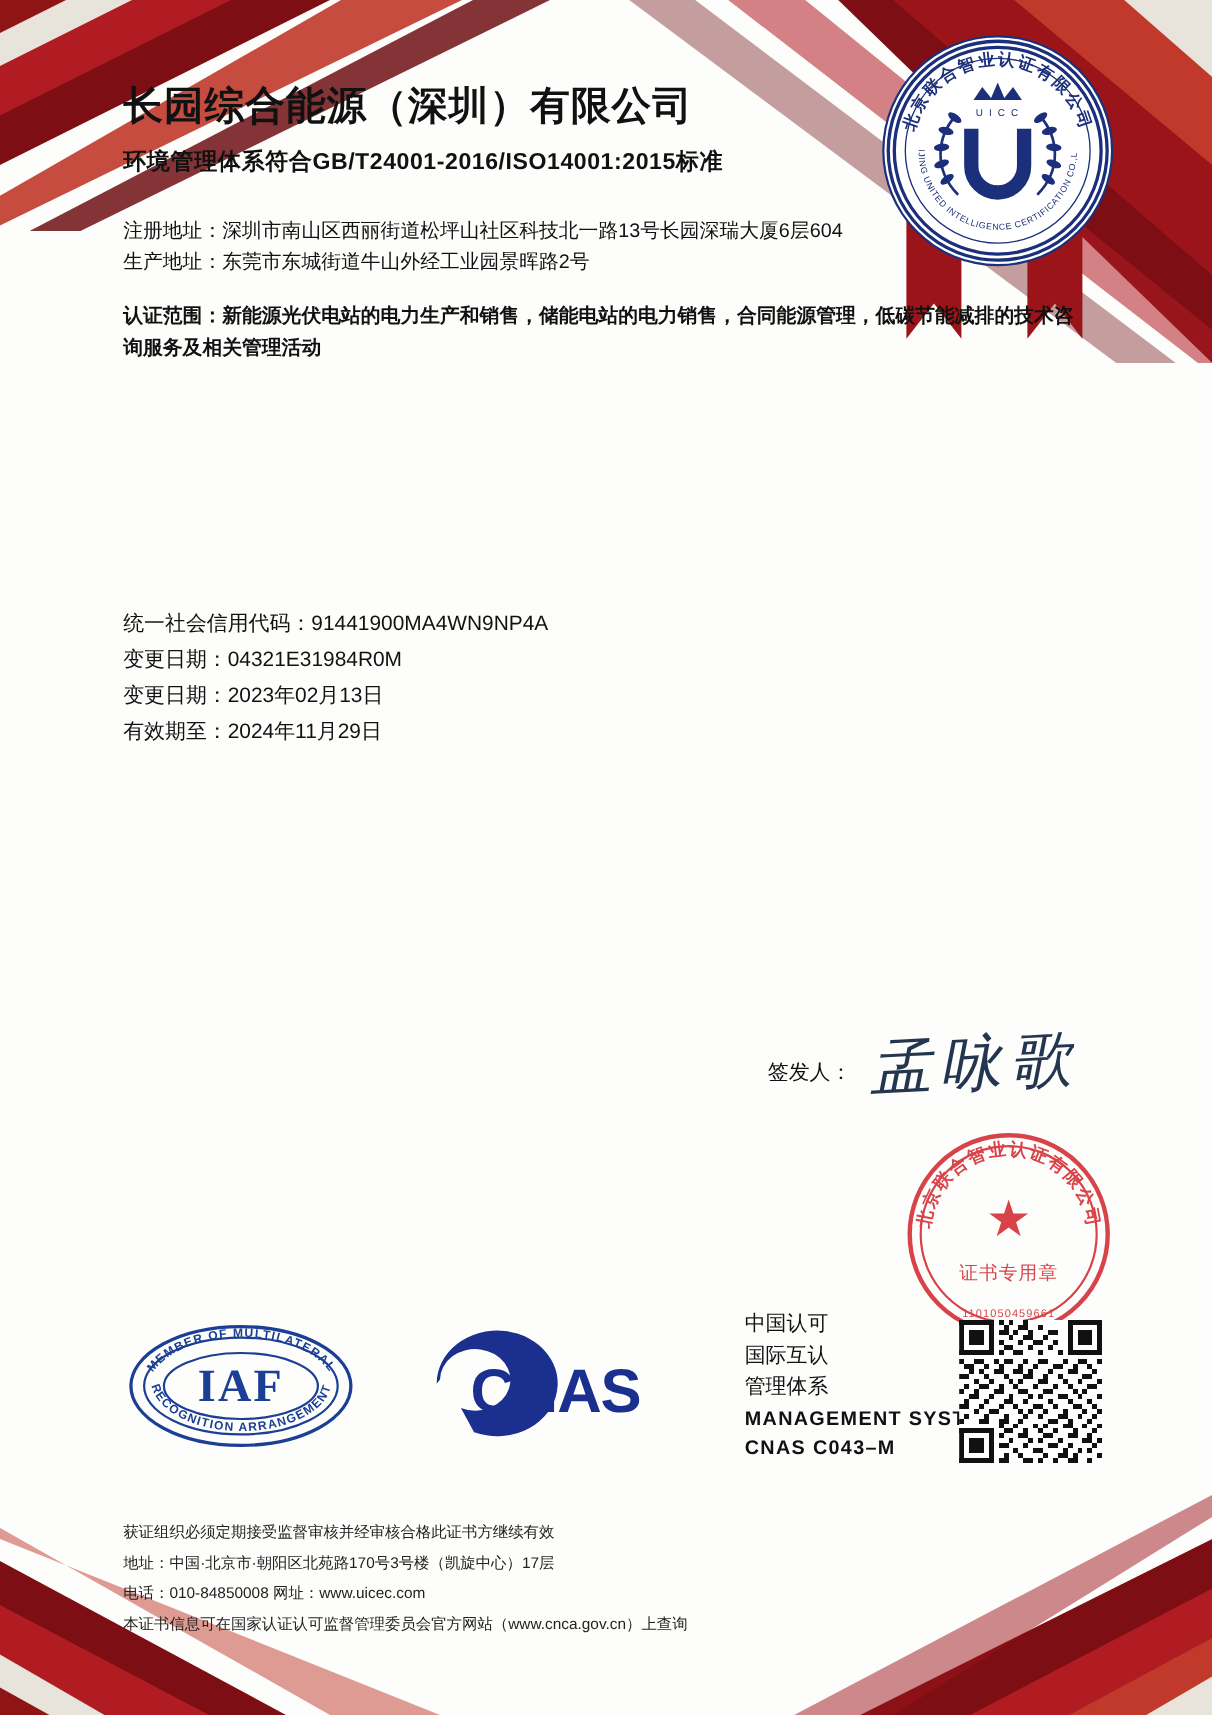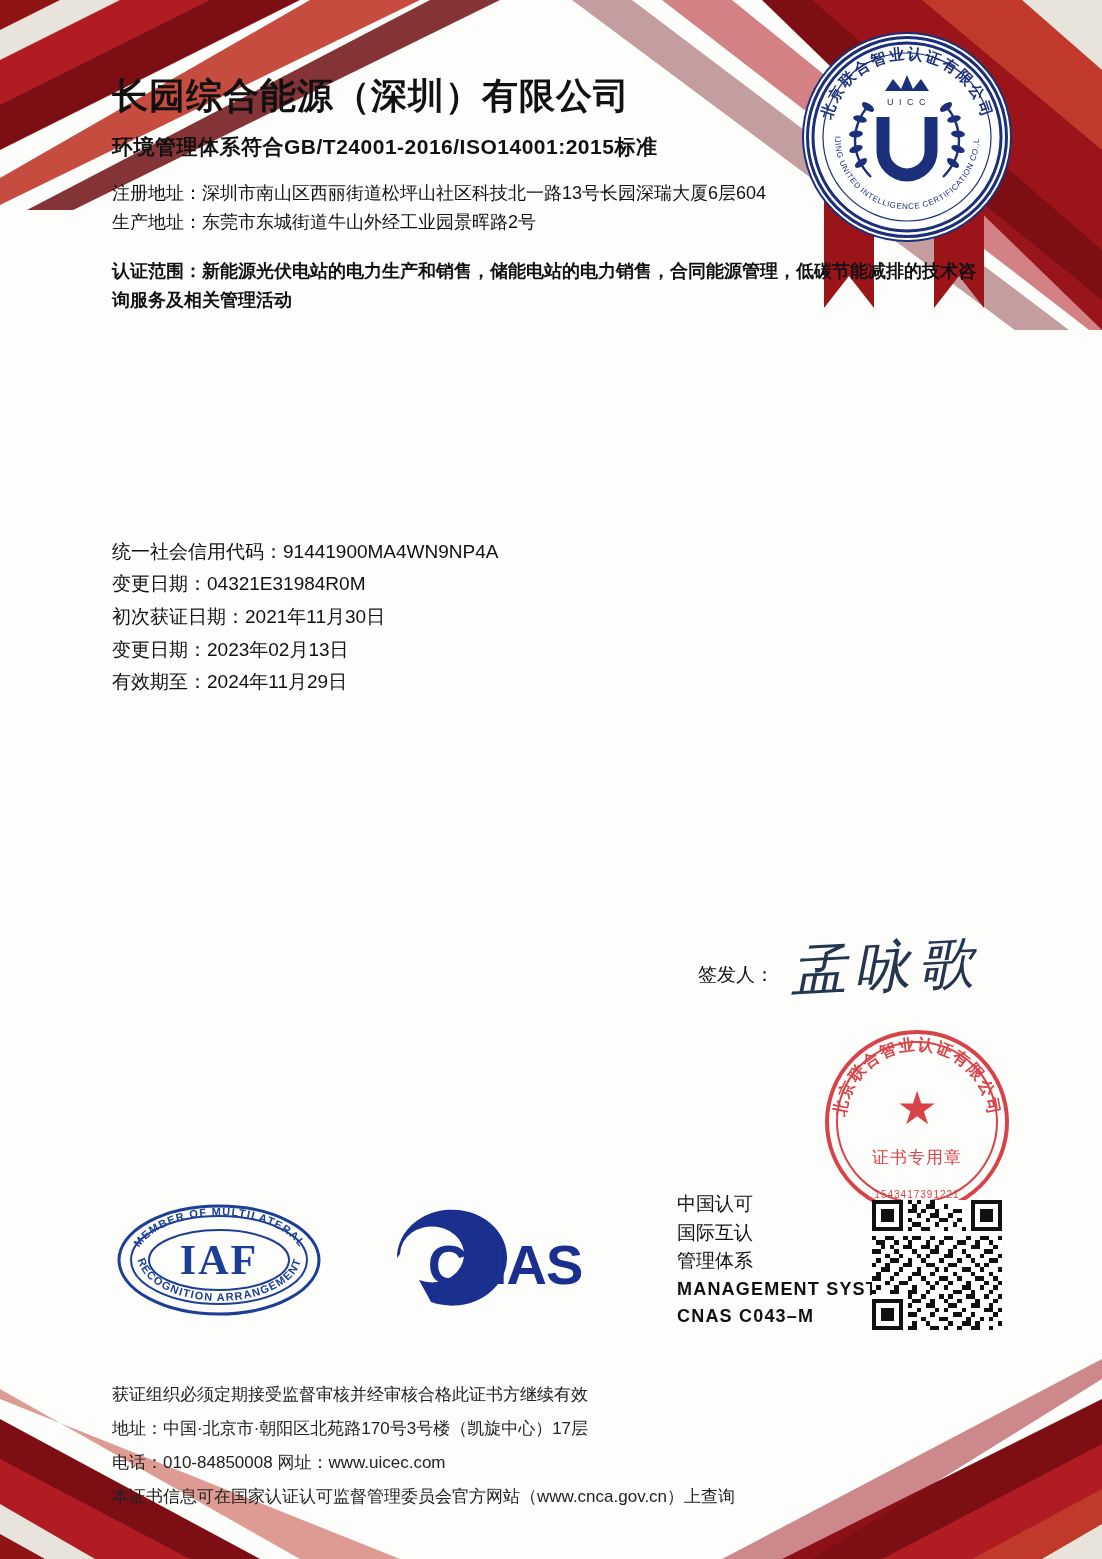--- a/index.html
+++ b/index.html
@@ -74,21 +74,21 @@
     margin-top: 72px;
     letter-spacing: 1px;
   }
   .standard {
     font-size: 21px;
     font-weight: bold;
     margin-top: 12px;
     letter-spacing: 0.5px;
   }
   .addr-block {
-    margin-top: 18px;
+    margin-top: 34px;
     font-size: 18px;
     line-height: 1.62;
   }
   .scope-block {
     margin-top: 20px;
     font-size: 18px;
     line-height: 1.62;
     width: 868px;
     font-weight: bold;
   }
@@ -188,21 +188,21 @@
     width: 130px;
     height: 130px;
   }
 
   
   .footer {
     position: absolute;
     left: 112px;
     top: 1378px;
     width: 880px;
-    font-size: 17px;
+    font-size: 14px;
     line-height: 2.0;
     color: #222;
   }
 </style>
 </head>
 <body>
 
 <div id="cert">
 
   <svg class="corner tl" viewBox="0 0 560 210" preserveAspectRatio="none">
@@ -293,42 +293,41 @@
     <div class="addr-block">
       <div>注册地址：深圳市南山区西丽街道松坪山社区科技北一路13号长园深瑞大厦6层604</div>
       <div>生产地址：东莞市东城街道牛山外经工业园景晖路2号</div>
     </div>
 
     <div class="scope-block">认证范围：新能源光伏电站的电力生产和销售，储能电站的电力销售，合同能源管理，低碳节能减排的技术咨询服务及相关管理活动</div>
 
     <div class="codes">
       <div>统一社会信用代码：91441900MA4WN9NP4A</div>
       <div>变更日期：04321E31984R0M</div>
-      <div>初次获证日期：2021年11月30日</div>
       <div>变更日期：2023年02月13日</div>
       <div>有效期至：2024年11月29日</div>
     </div>
   </div>
 
   <div class="sign-label">签发人：</div>
   <div class="signature">孟咏歌</div>
 
   <div class="stamp">
     <svg viewBox="0 0 176 176" width="176" height="176">
       <defs>
         <path id="stampArc" d="M 16,88 A 72,72 0 0 1 160,88"></path>
       </defs>
       <circle cx="88" cy="88" r="80" fill="none" stroke="#d2232a" stroke-width="2"></circle>
       <text font-family="'Liberation Sans',sans-serif" font-size="16" font-weight="bold" fill="#d2232a" letter-spacing="2">
         <textPath href="#stampArc" startOffset="50%" text-anchor="middle">北京联合智业认证有限公司</textPath>
       </text>
     </svg>
     <div class="star">★</div>
     <div class="stamp-center">证书专用章</div>
-    <div class="stamp-num">1543417391221</div>
+    <div class="stamp-num">1101050459661</div>
   </div>
 
   <div class="logos">
 
     <svg class="iaf" width="215" height="120" viewBox="0 0 215 120">
       <defs>
         <path id="iafTop" d="M 22,62 A 86,50 0 0 1 193,62"></path>
         <path id="iafBot" d="M 26,62 A 82,46 0 0 0 189,62"></path>
       </defs>
       <ellipse cx="107" cy="62" rx="100" ry="54" fill="none" stroke="#1b3f94" stroke-width="3"></ellipse>

